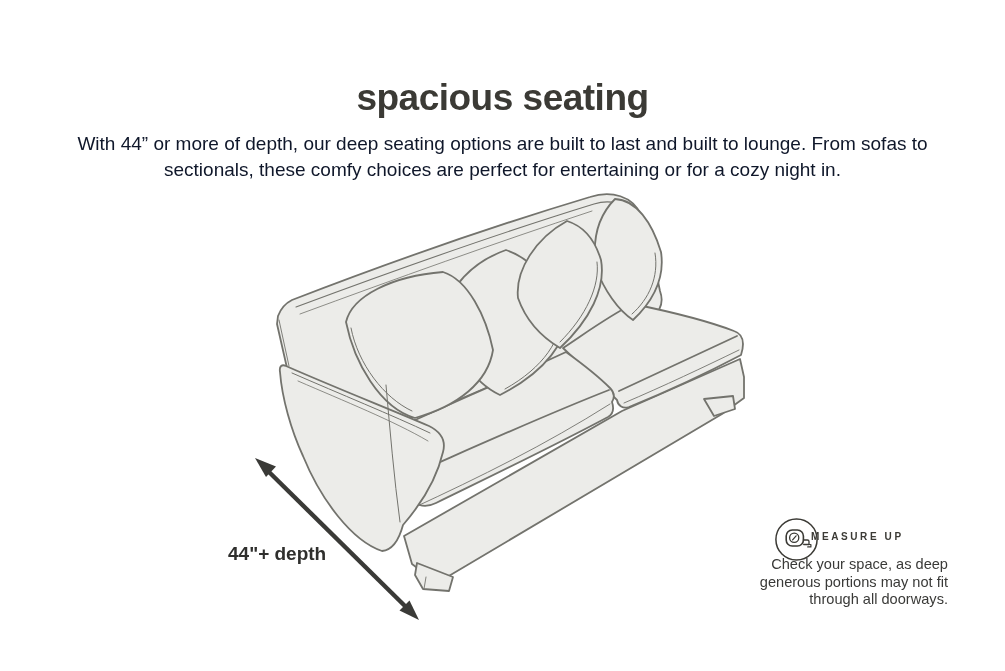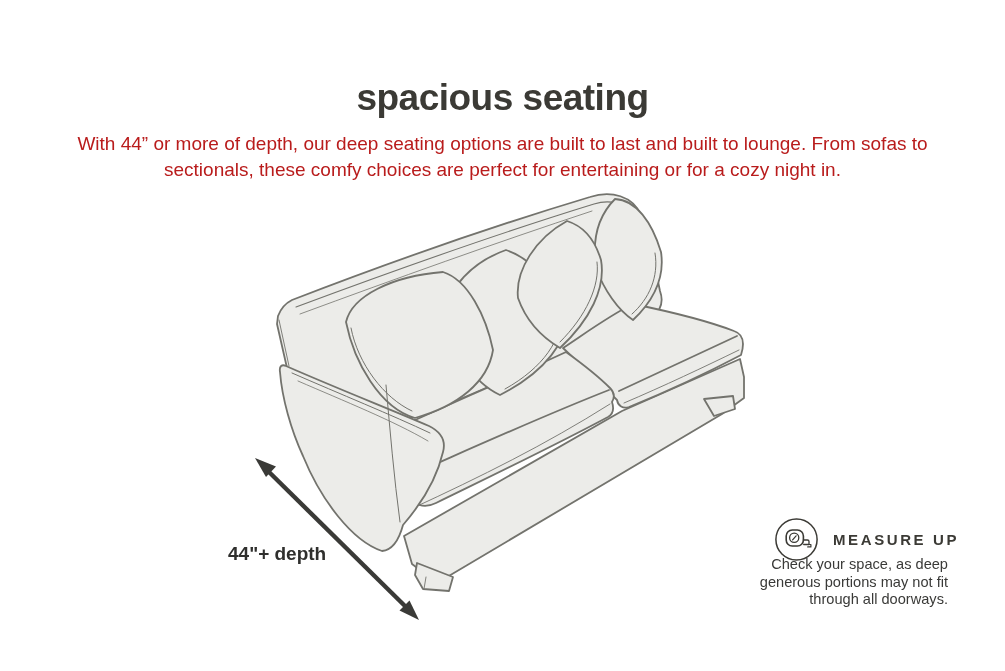--- a/index.html
+++ b/index.html
@@ -10,32 +10,32 @@
     -webkit-font-smoothing:antialiased;
   }
   .page-title{
     position:absolute;top:52px;left:0;width:1005px;
     text-align:center;font-size:37px;font-weight:bold;
     letter-spacing:-0.5px;color:var(--ink,#3b3a35);
   }
   .page-desc{
     position:absolute;top:112px;left:50%;transform:translateX(-50%);
     width:880px;text-align:center;
-    font-size:19px;line-height:26px;color:#b91c1c;
+    font-size:19px;line-height:26px;color:#0f172a;
   }
   .illustration{position:absolute;left:0;top:0;width:1005px;height:671px;}
   .dim-label{
     position:absolute;left:228px;top:543px;
     font-size:19px;font-weight:bold;color:#2f2f2d;white-space:nowrap;
   }
   .measure{position:absolute;left:0;top:0;}
   .measure-icon{position:absolute;left:774px;top:517px;width:45px;height:45px;}
   .measure-title{
-    position:absolute;left:833px;top:531px;
-    font-size:15px;font-weight:bold;letter-spacing:2.6px;
+    position:absolute;left:811px;top:531px;
+    font-size:10px;font-weight:bold;letter-spacing:2.6px;
     color:var(--ink,#3b3a35);white-space:nowrap;
   }
   .measure-note{
     position:absolute;left:735px;top:556px;width:213px;
     text-align:right;font-size:14.6px;line-height:17.6px;color:#3a3a38;
   }
   svg .ln{fill:none;stroke:var(--sofa-line,#73736d);}
 </style>
 </head>
 <body style="--ink: #3B3A35; --sofa-line: #73736D; --sofa-fill: #ECECE9; background: rgb(255, 255, 255);">

